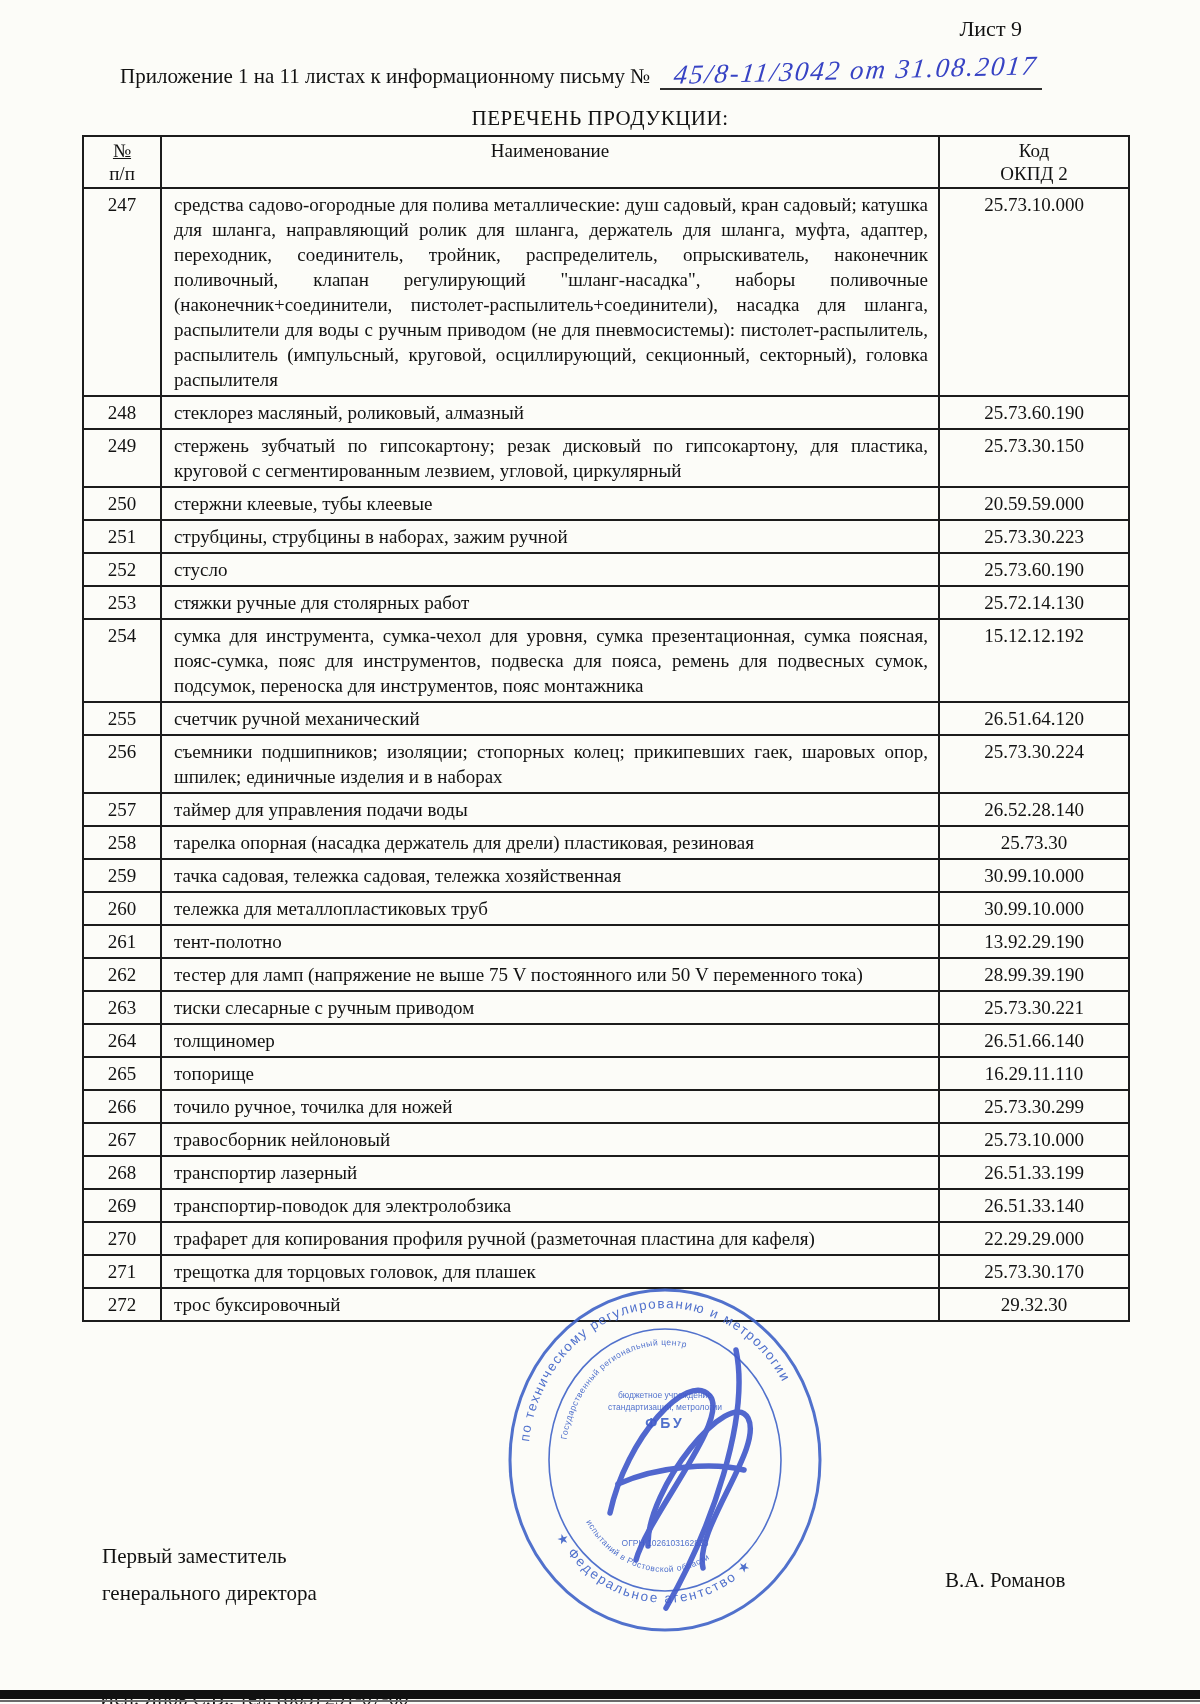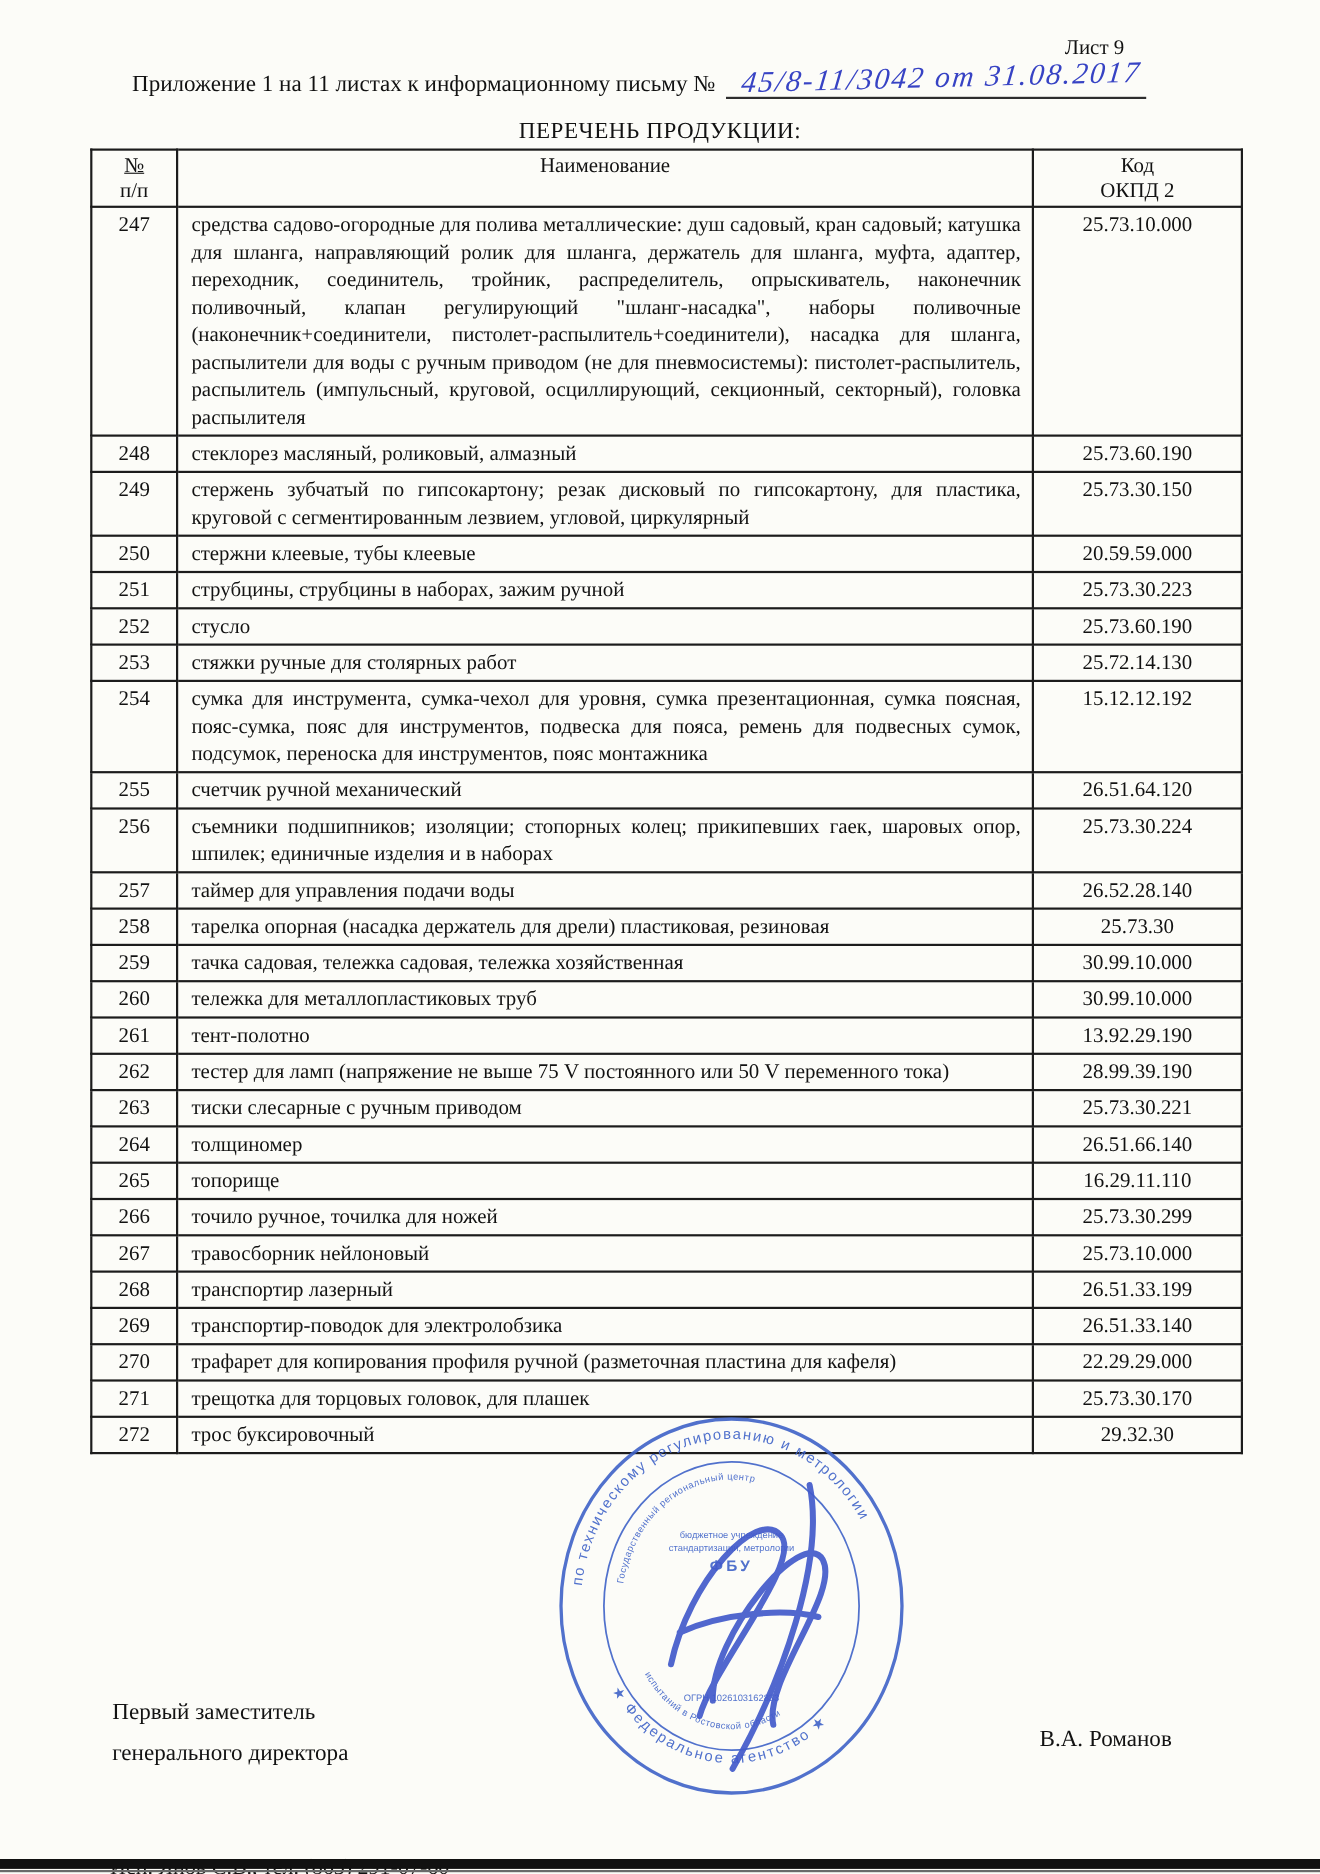--- a/index.html
+++ b/index.html
@@ -5,22 +5,22 @@
   html,body{margin:0;padding:0;}
   .page{
     position:relative;
     width:1200px;height:1704px;
     background:#fcfcf8;
     font-family:"Liberation Serif", serif;
     color:#121212;
     overflow:hidden;
   }
   .sheet-label{
-    position:absolute;top:33px;right:178px;
-    font-size:19px;
+    position:absolute;top:16px;right:178px;
+    font-size:22px;
   }
   .header-line{
     position:absolute;top:52px;left:120px;right:172px;
     display:flex;align-items:baseline;
     font-size:21px;
   }
   .header-text{white-space:nowrap;margin-top:12px;}
   .handwritten-wrap{
     flex:1;margin-left:10px;
     border-bottom:2px solid #2e2e2e;

